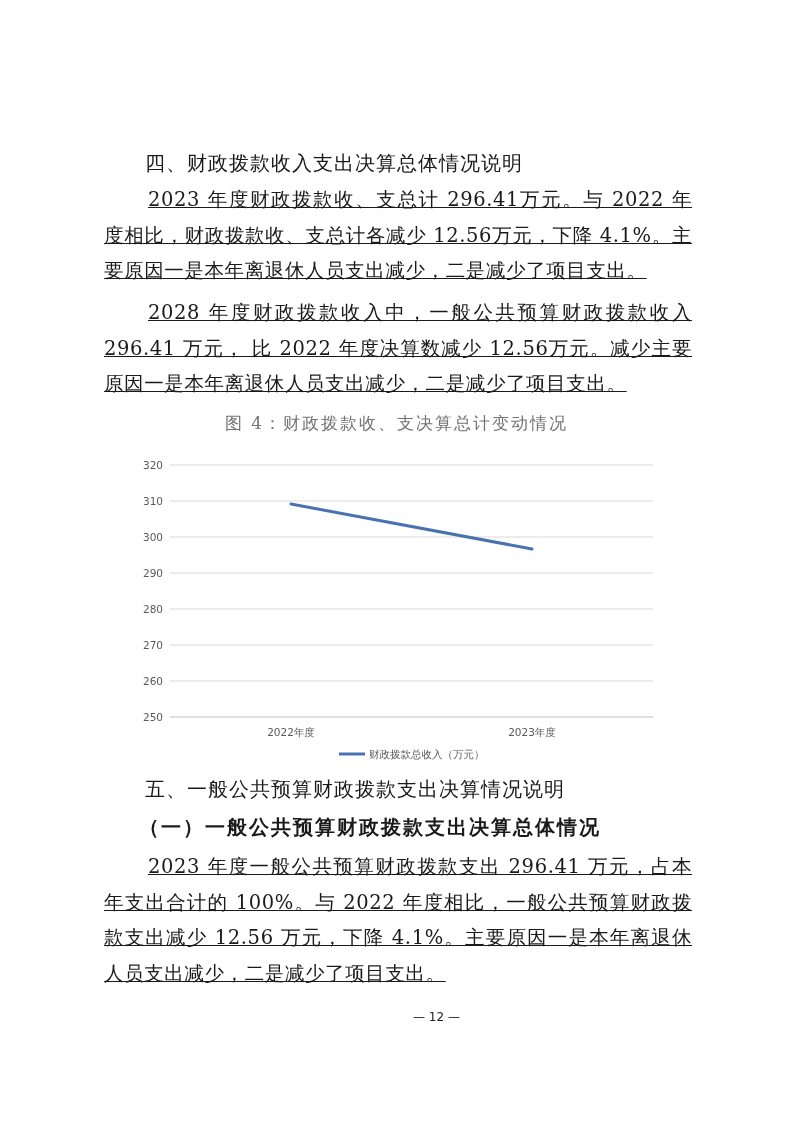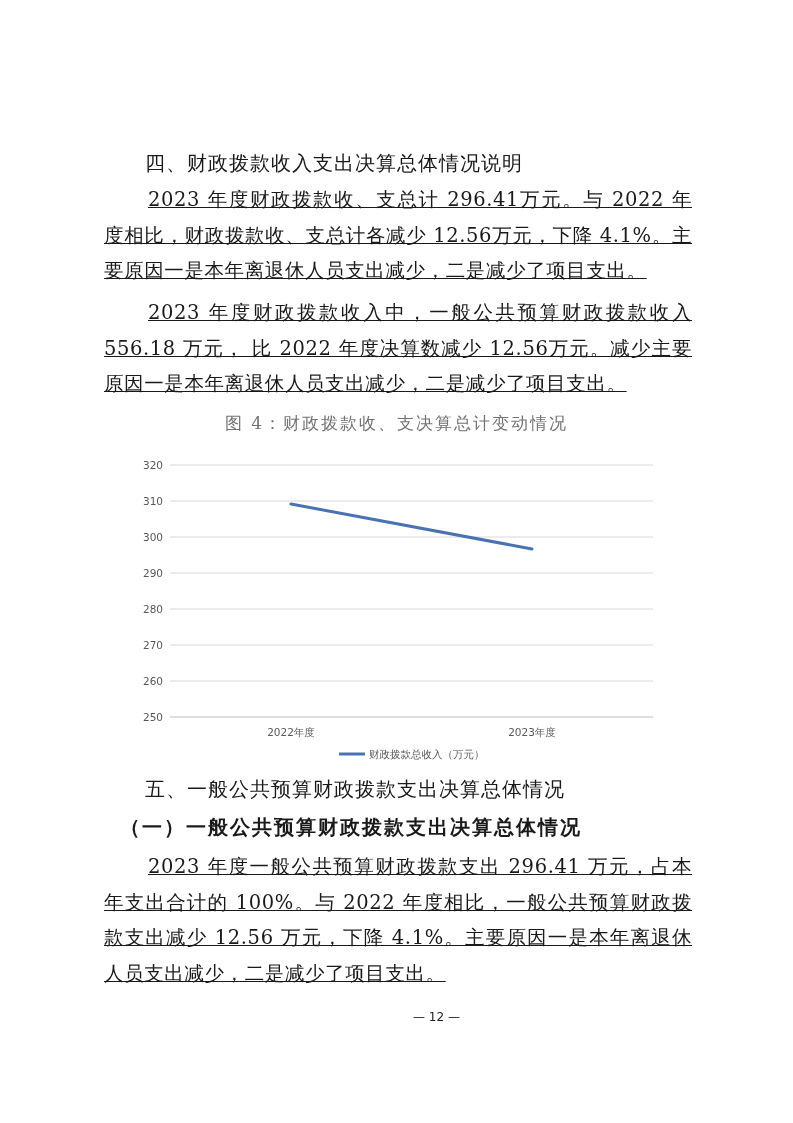--- a/index.html
+++ b/index.html
@@ -1,37 +1,37 @@
 <!DOCTYPE html>
 <html><head>
 <meta charset="utf-8">
 <style>
   html, body { margin: 0; padding: 0; background: #fff; }
   body { width: 793px; height: 1123px; position: relative; overflow: hidden;
          font-family: "DejaVu Serif", "Liberation Serif", serif; color: #1a1a1a; }
   .h1 { position: absolute; left: 145px; font-family: Liberation Serif, serif;
         font-size: 20px; letter-spacing: 1px; white-space: nowrap; }
-  .h2 { position: absolute; left: 120px; font-family: "DejaVu Serif", "Liberation Serif", serif;
+  .h2 { position: absolute; left: 139px; font-family: "DejaVu Serif", "Liberation Serif", serif;
         font-size: 20px; font-weight: bold; letter-spacing: 2px; white-space: nowrap; }
   .para { position: absolute; left: 104px; width: 588px; font-size: 19.5px; line-height: 35.5px;
           text-indent: 44px; text-align: justify; text-align-last: left; letter-spacing: 0.6px; margin: 0; text-decoration: underline; }
   .caption { position: absolute; left: 0; width: 793px; top: 412px; text-align: center;
              font-size: 17px; letter-spacing: 2px; color: #737373; }
   .chart { position: absolute; left: 130px; top: 452px; width: 540px; height: 320px; }
   .tick { font-family: "DejaVu Sans", "Liberation Sans", sans-serif; font-size: 10.5px; fill: #595959; }
   .legend-text { font-family: "DejaVu Sans", "Liberation Sans", sans-serif; font-size: 10.5px; fill: #595959; }
   .page-num { position: absolute; top: 1010px; left: 0; width: 793px; text-align: center;
               font-family: "DejaVu Sans", "Liberation Sans", sans-serif; font-size: 12px; color: #222; margin-left: 40px; }
 </style>
 </head>
 <body>
 
 <div class="h1" style="top:150px;">四、财政拨款收入支出决算总体情况说明</div>
 <p class="para" style="top:182px;">2023 年度财政拨款收、支总计 296.41万元。与 2022 年度相比，财政拨款收、支总计各减少 12.56万元，下降 4.1%。主要原因一是本年离退休人员支出减少，二是减少了项目支出。</p>
-<p class="para" style="top:295px;">2023 年度财政拨款收入中，一般公共预算财政拨款收入 556.18 万元， 比 2022 年度决算数减少 12.56万元。减少主要原因一是本年离退休人员支出减少，二是减少了项目支出。</p>
+<p class="para" style="top:295px;">2028 年度财政拨款收入中，一般公共预算财政拨款收入 296.41 万元， 比 2022 年度决算数减少 12.56万元。减少主要原因一是本年离退休人员支出减少，二是减少了项目支出。</p>
 
 <div class="caption">图 4：财政拨款收、支决算总计变动情况</div>
 
 <svg class="chart" viewBox="0 0 540 320" xmlns="http://www.w3.org/2000/svg">
   <g stroke="#d9d9d9" stroke-width="1">
     <line x1="40" y1="13" x2="523" y2="13"></line>
     <line x1="40" y1="49" x2="523" y2="49"></line>
     <line x1="40" y1="85" x2="523" y2="85"></line>
     <line x1="40" y1="121" x2="523" y2="121"></line>
     <line x1="40" y1="157" x2="523" y2="157"></line>
@@ -53,17 +53,17 @@
     <text class="tick" x="161" y="284">2022年度</text>
     <text class="tick" x="402" y="284">2023年度</text>
   </g>
   <polyline fill="none" stroke="#4a72b0" stroke-width="3" stroke-linecap="round" points="161,52 402,97"></polyline>
   <g>
     <line x1="209" y1="302" x2="235" y2="302" stroke="#4a72b0" stroke-width="3"></line>
     <text class="legend-text" x="239" y="306">财政拨款总收入（万元）</text>
   </g>
 </svg>
 
-<div class="h1" style="top:776px;">五、一般公共预算财政拨款支出决算总体情况</div>
+<div class="h1" style="top:776px;">五、一般公共预算财政拨款支出决算情况说明</div>
 <div class="h2" style="top:814px;">（一）一般公共预算财政拨款支出决算总体情况</div>
 <p class="para" style="top:810px;margin-top:39px;">2023 年度一般公共预算财政拨款支出 296.41 万元，占本年支出合计的 100%。与 2022 年度相比，一般公共预算财政拨款支出减少 12.56 万元，下降 4.1%。主要原因一是本年离退休人员支出减少，二是减少了项目支出。</p>
 
 <div class="page-num">— 12 —</div>
 
 </body></html>

